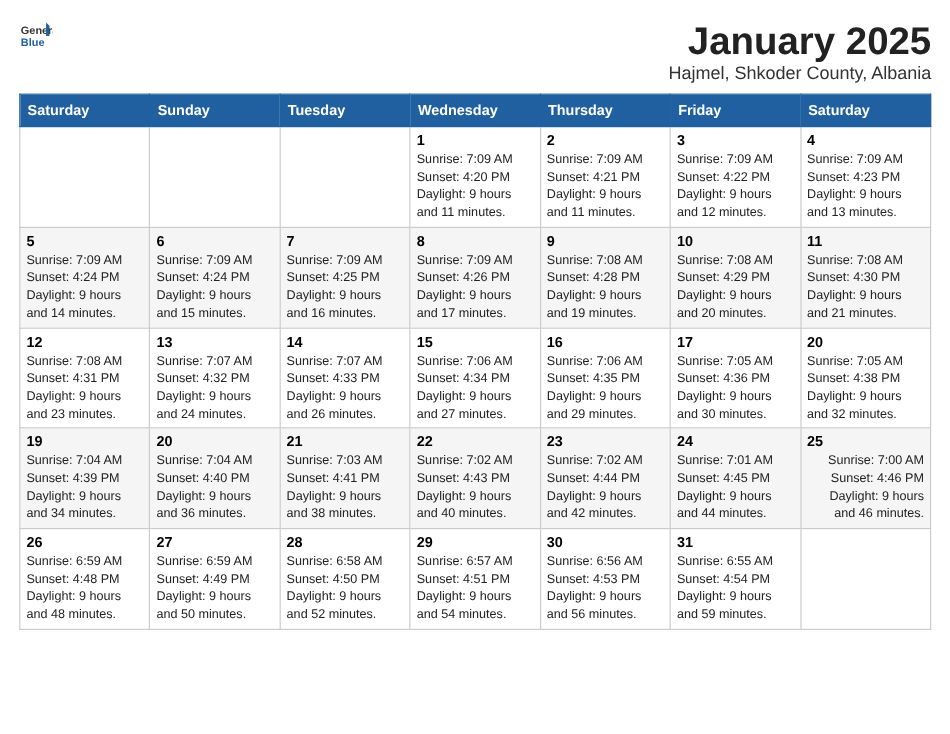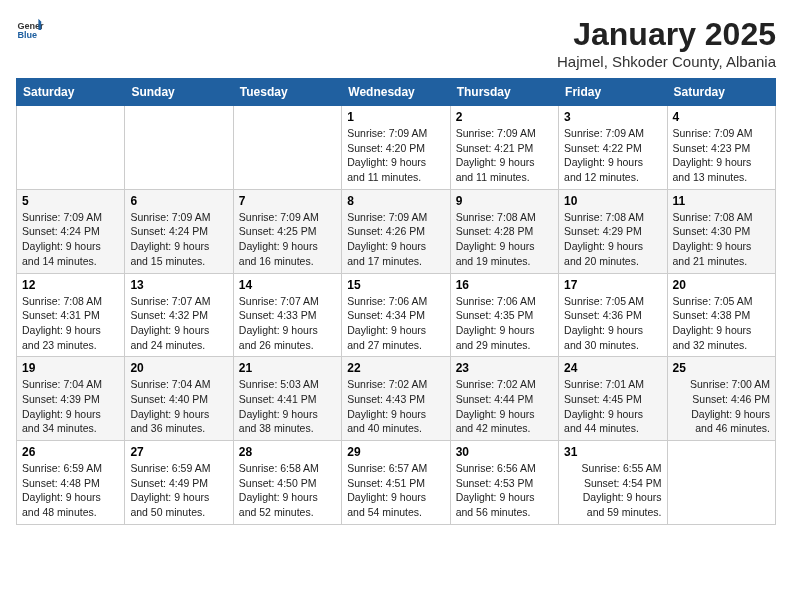--- a/index.html
+++ b/index.html
@@ -251,21 +251,21 @@
         </td>
         <td>
           <span class="day-number">20</span>
           <div class="day-content" style="white-space: pre-line;">Sunrise: 7:04 AM
 Sunset: 4:40 PM
 Daylight: 9 hours
 and 36 minutes.</div>
         </td>
         <td>
           <span class="day-number">21</span>
-          <div class="day-content" style="white-space: pre-line;">Sunrise: 5:03 AM
+          <div class="day-content" style="white-space: pre-line;">Sunrise: 7:03 AM
 Sunset: 4:41 PM
 Daylight: 9 hours
 and 38 minutes.</div>
         </td>
         <td>
           <span class="day-number">22</span>
           <div class="day-content" style="white-space: pre-line;">Sunrise: 7:02 AM
 Sunset: 4:43 PM
 Daylight: 9 hours
 and 40 minutes.</div>
@@ -323,21 +323,21 @@
         </td>
         <td>
           <span class="day-number">30</span>
           <div class="day-content" style="white-space: pre-line;">Sunrise: 6:56 AM
 Sunset: 4:53 PM
 Daylight: 9 hours
 and 56 minutes.</div>
         </td>
         <td>
           <span class="day-number">31</span>
-          <div class="day-content" style="white-space: pre-line; text-align: right;">Sunrise: 6:55 AM
+          <div class="day-content" style="white-space: pre-line;">Sunrise: 6:55 AM
 Sunset: 4:54 PM
 Daylight: 9 hours
 and 59 minutes.</div>
         </td>
         <td class="empty-cell"></td>
       </tr>
     </tbody>
 </table>
 
 </body></html>

